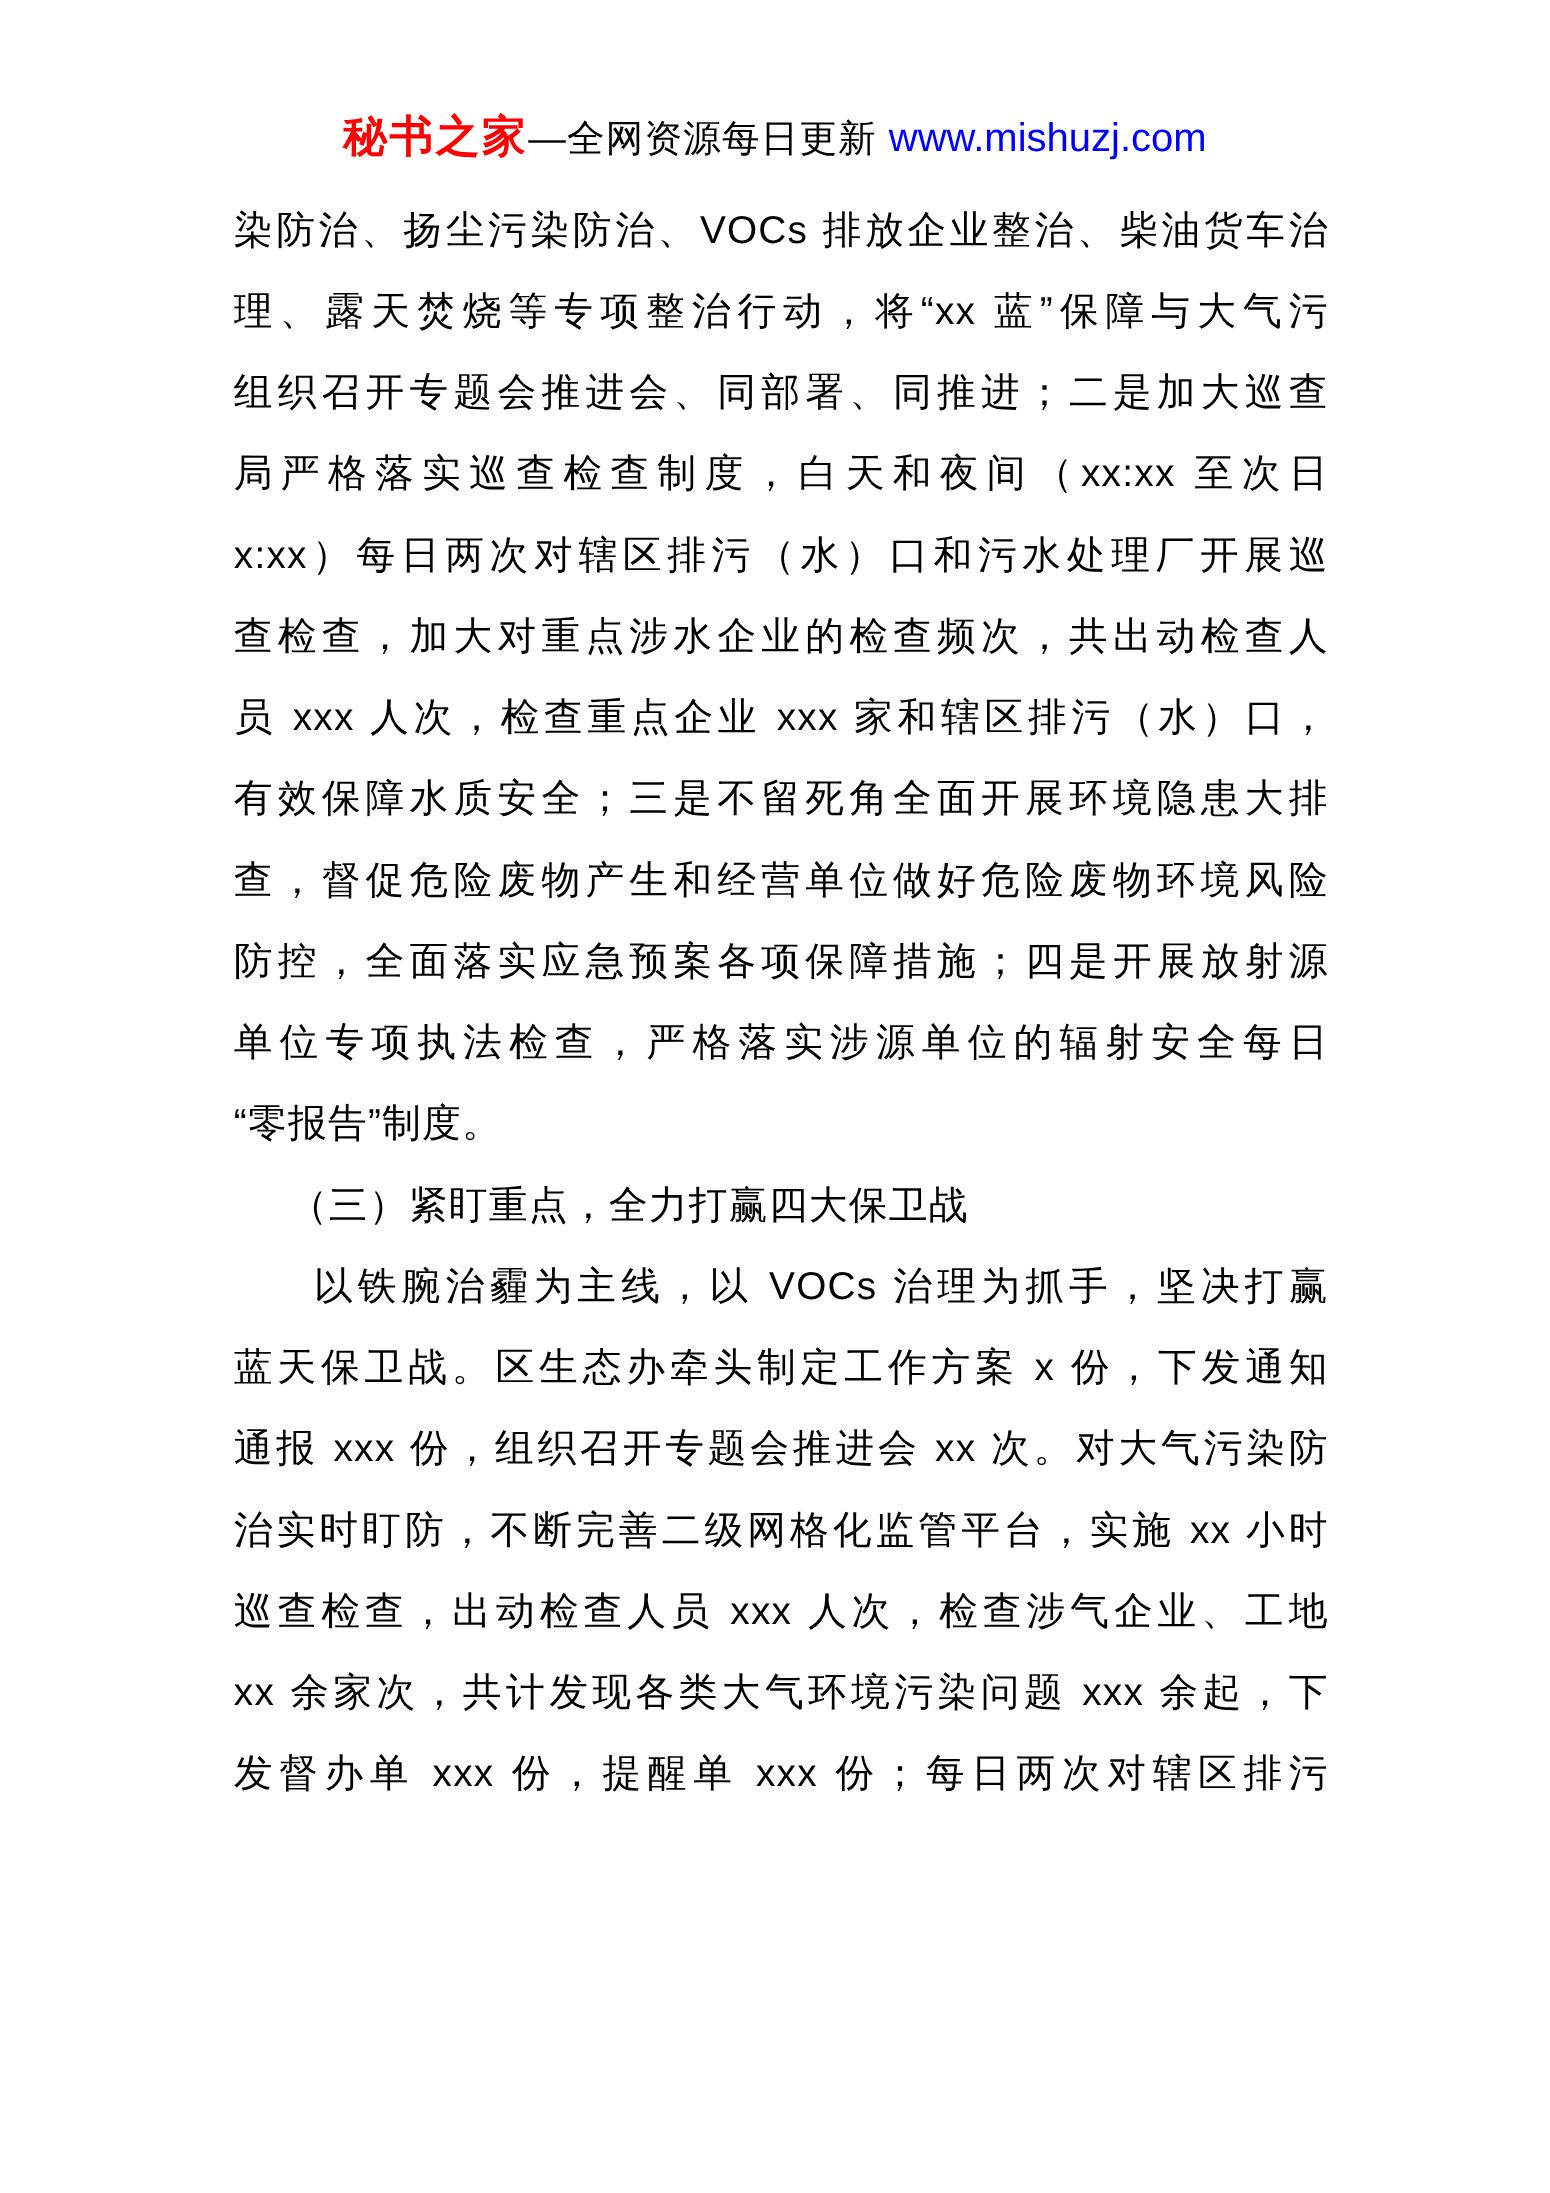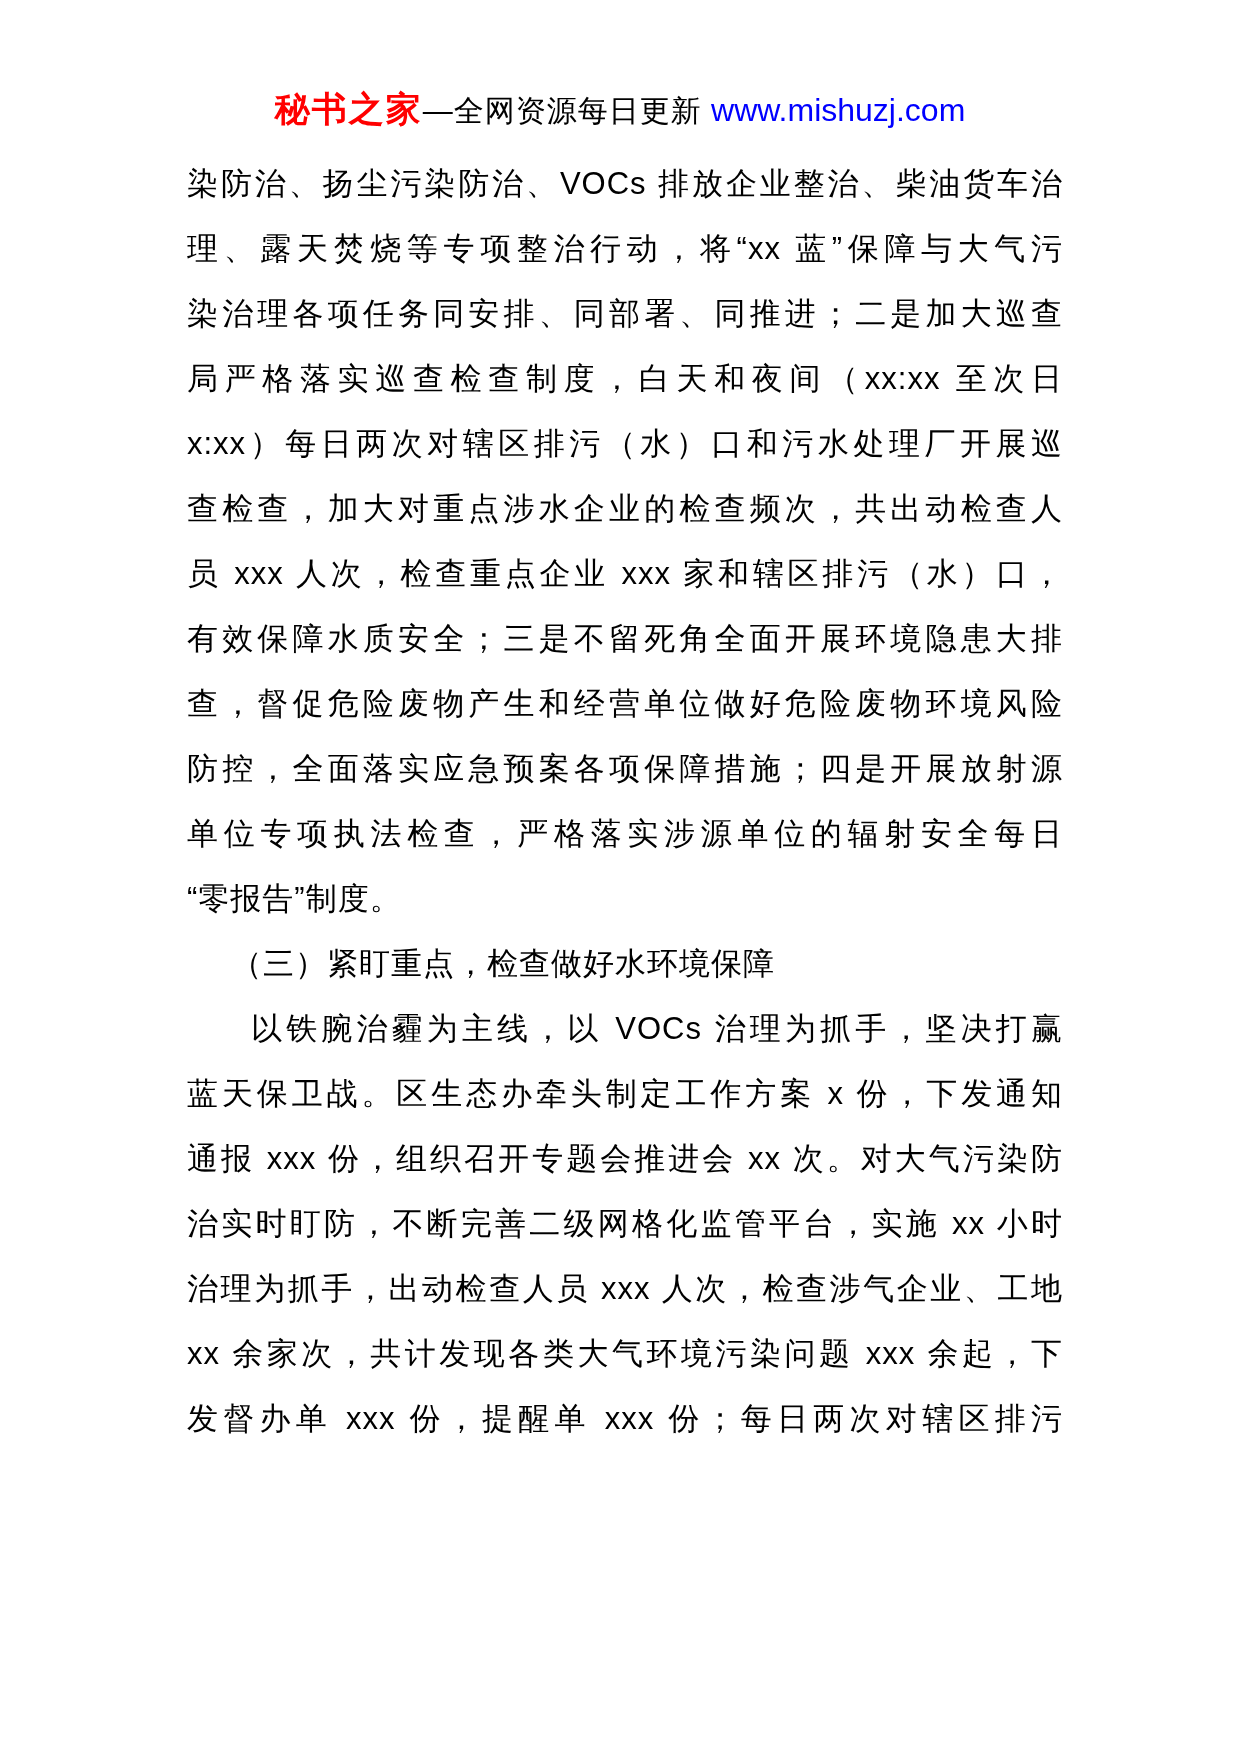--- a/index.html
+++ b/index.html
@@ -65,33 +65,33 @@
 
 <div class="page">
 
   <div class="doc-header">
     <span class="brand">秘书之家</span><span class="tagline">—全网资源每日更新 </span><span class="site-url">www.mishuzj.com</span>
   </div>
 
   <div class="doc-body">
     <div class="line">染防治、扬尘污染防治、VOCs 排放企业整治、柴油货车治</div>
     <div class="line">理、露天焚烧等专项整治行动，将“xx 蓝”保障与大气污</div>
-    <div class="line">染治理各项任务同安排、同部署、同推进；二是加大巡查</div>
+    <div class="line">组织召开专题会推进会、同部署、同推进；二是加大巡查</div>
     <div class="line">局严格落实巡查检查制度，白天和夜间（xx:xx 至次日</div>
     <div class="line">x:xx）每日两次对辖区排污（水）口和污水处理厂开展巡</div>
     <div class="line">查检查，加大对重点涉水企业的检查频次，共出动检查人</div>
     <div class="line">员 xxx 人次，检查重点企业 xxx 家和辖区排污（水）口，</div>
     <div class="line">有效保障水质安全；三是不留死角全面开展环境隐患大排</div>
     <div class="line">查，督促危险废物产生和经营单位做好危险废物环境风险</div>
     <div class="line">防控，全面落实应急预案各项保障措施；四是开展放射源</div>
     <div class="line">单位专项执法检查，严格落实涉源单位的辐射安全每日</div>
     <div class="line short">“零报告”制度。</div>
-    <div class="line short indh">（三）紧盯重点，检查做好水环境保障</div>
+    <div class="line short indh">（三）紧盯重点，全力打赢四大保卫战</div>
     <div class="line ind2">以铁腕治霾为主线，以 VOCs 治理为抓手，坚决打赢</div>
     <div class="line">蓝天保卫战。区生态办牵头制定工作方案 x 份，下发通知</div>
     <div class="line">通报 xxx 份，组织召开专题会推进会 xx 次。对大气污染防</div>
     <div class="line">治实时盯防，不断完善二级网格化监管平台，实施 xx 小时</div>
-    <div class="line">治理为抓手，出动检查人员 xxx 人次，检查涉气企业、工地</div>
+    <div class="line">巡查检查，出动检查人员 xxx 人次，检查涉气企业、工地</div>
     <div class="line">xx 余家次，共计发现各类大气环境污染问题 xxx 余起，下</div>
     <div class="line">发督办单 xxx 份，提醒单 xxx 份；每日两次对辖区排污</div>
   </div>
 
 </div>
 
 </body></html>

